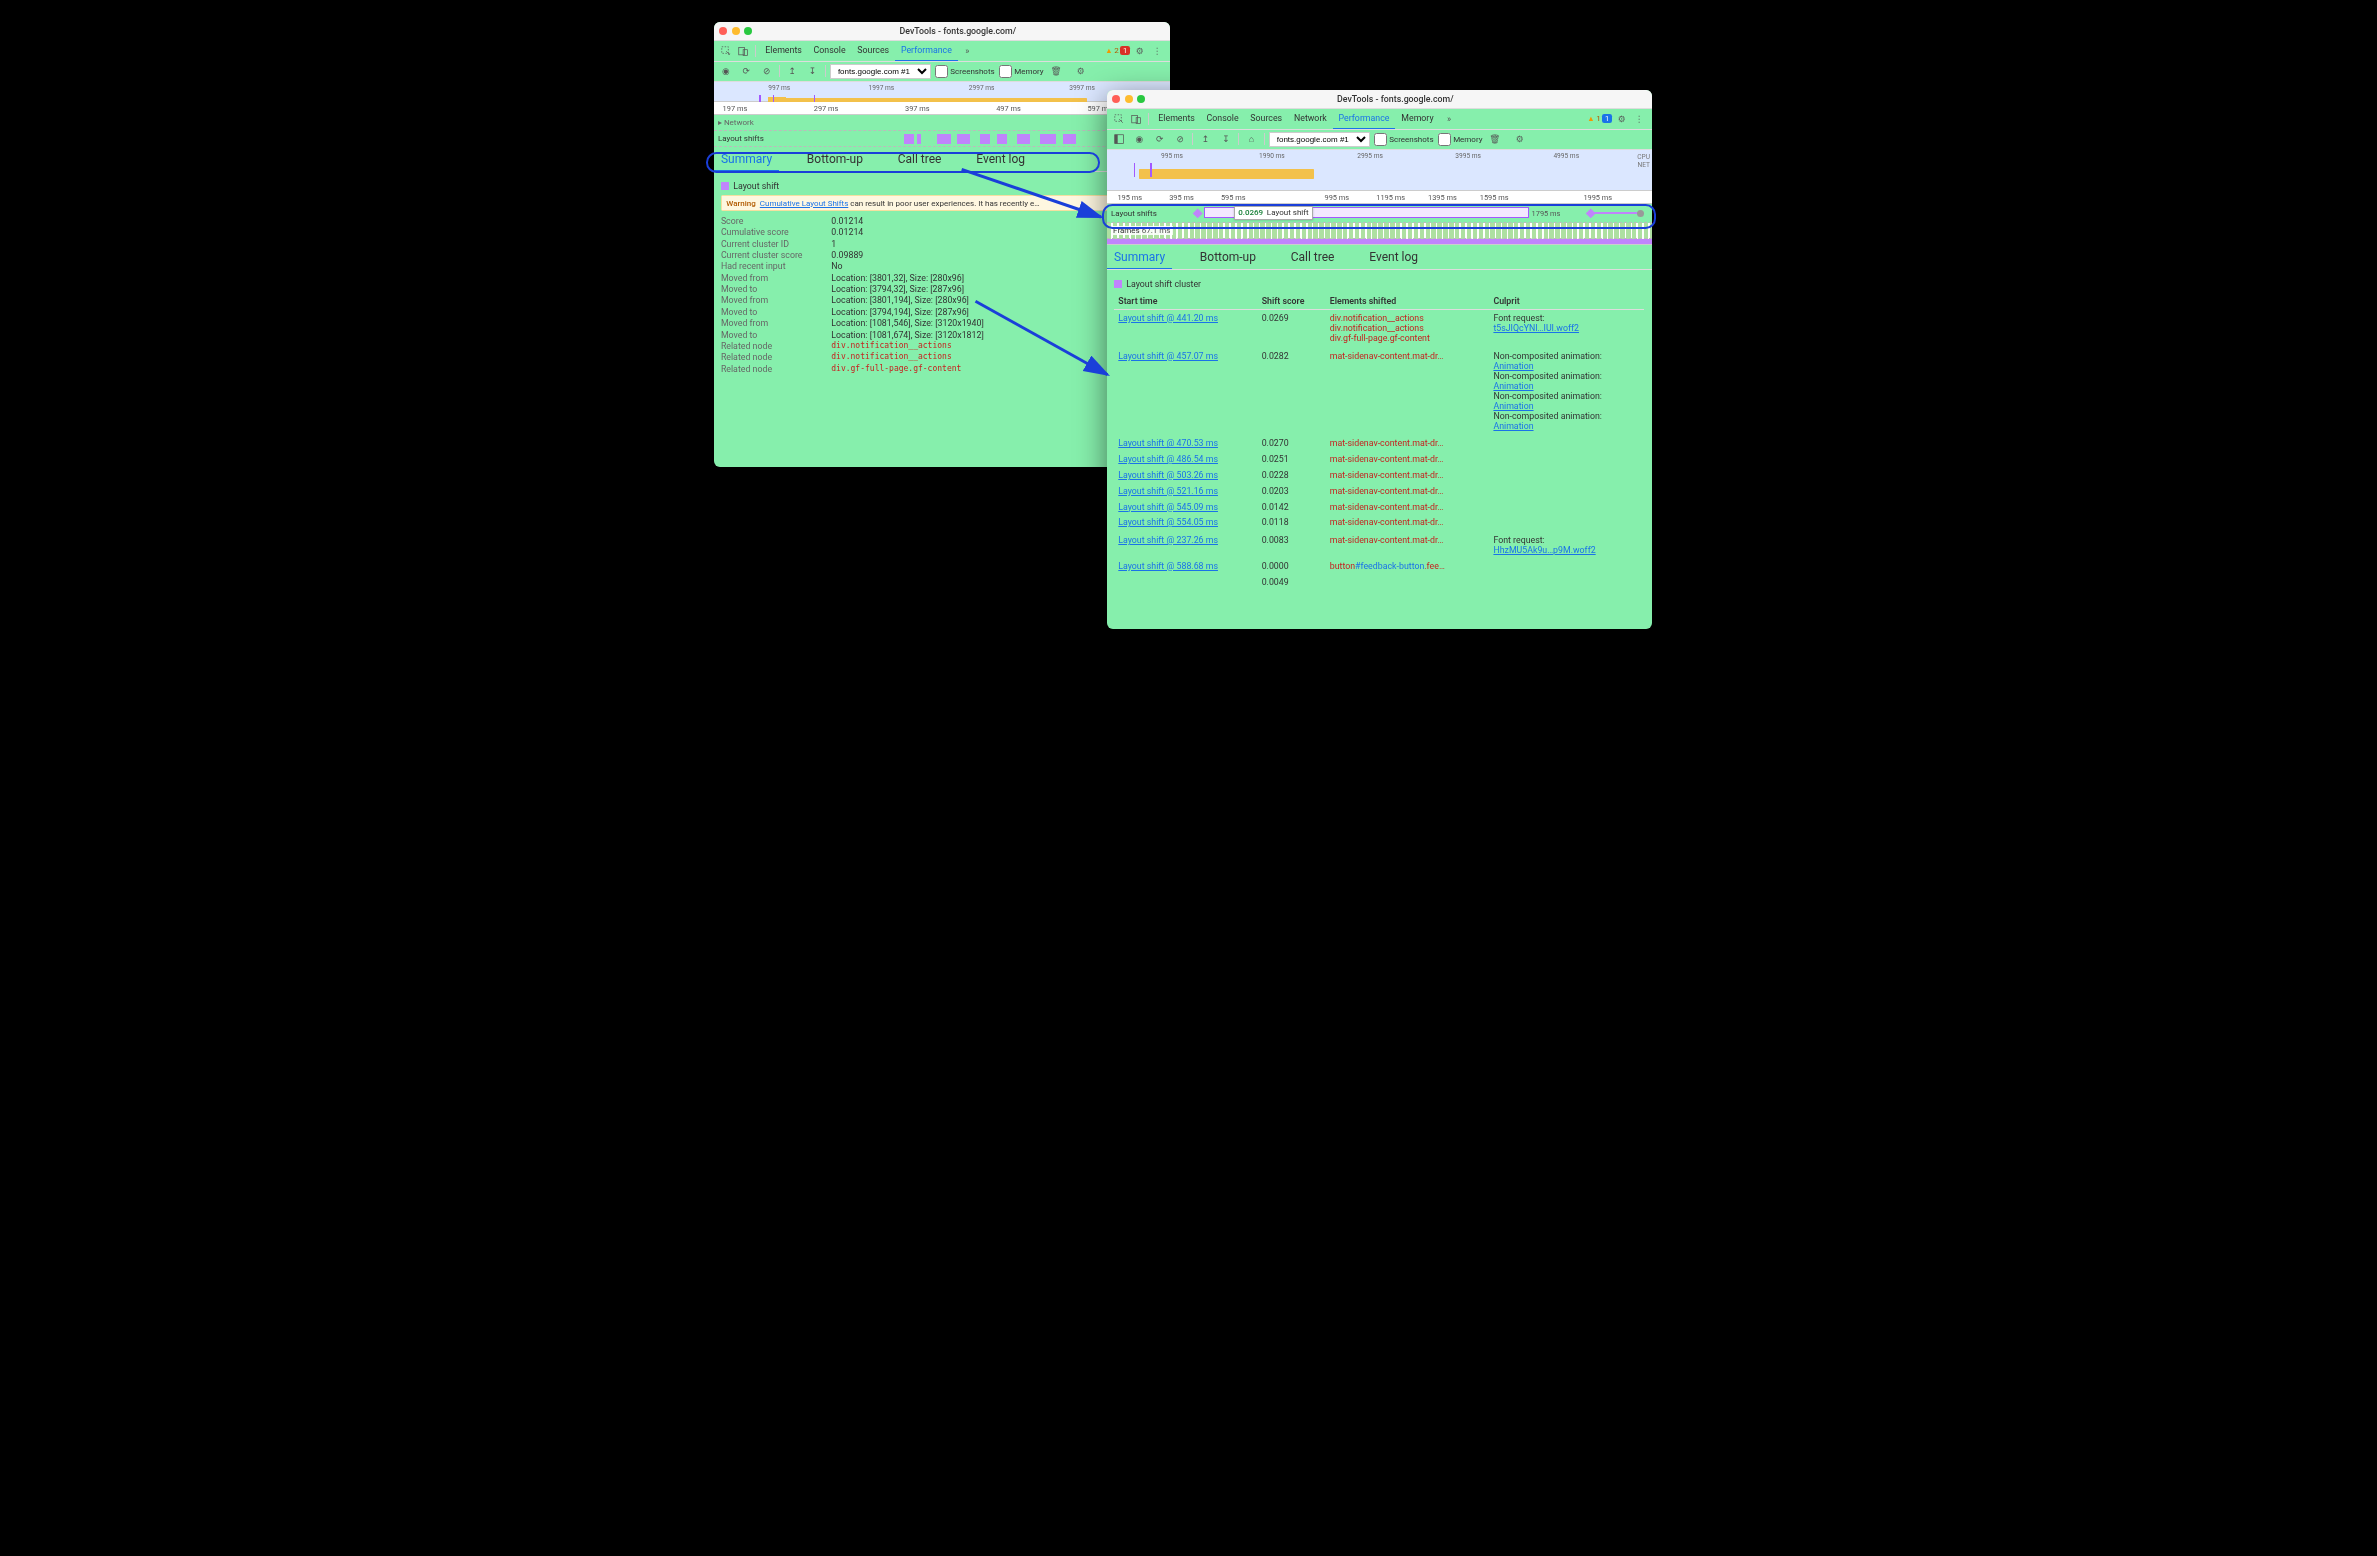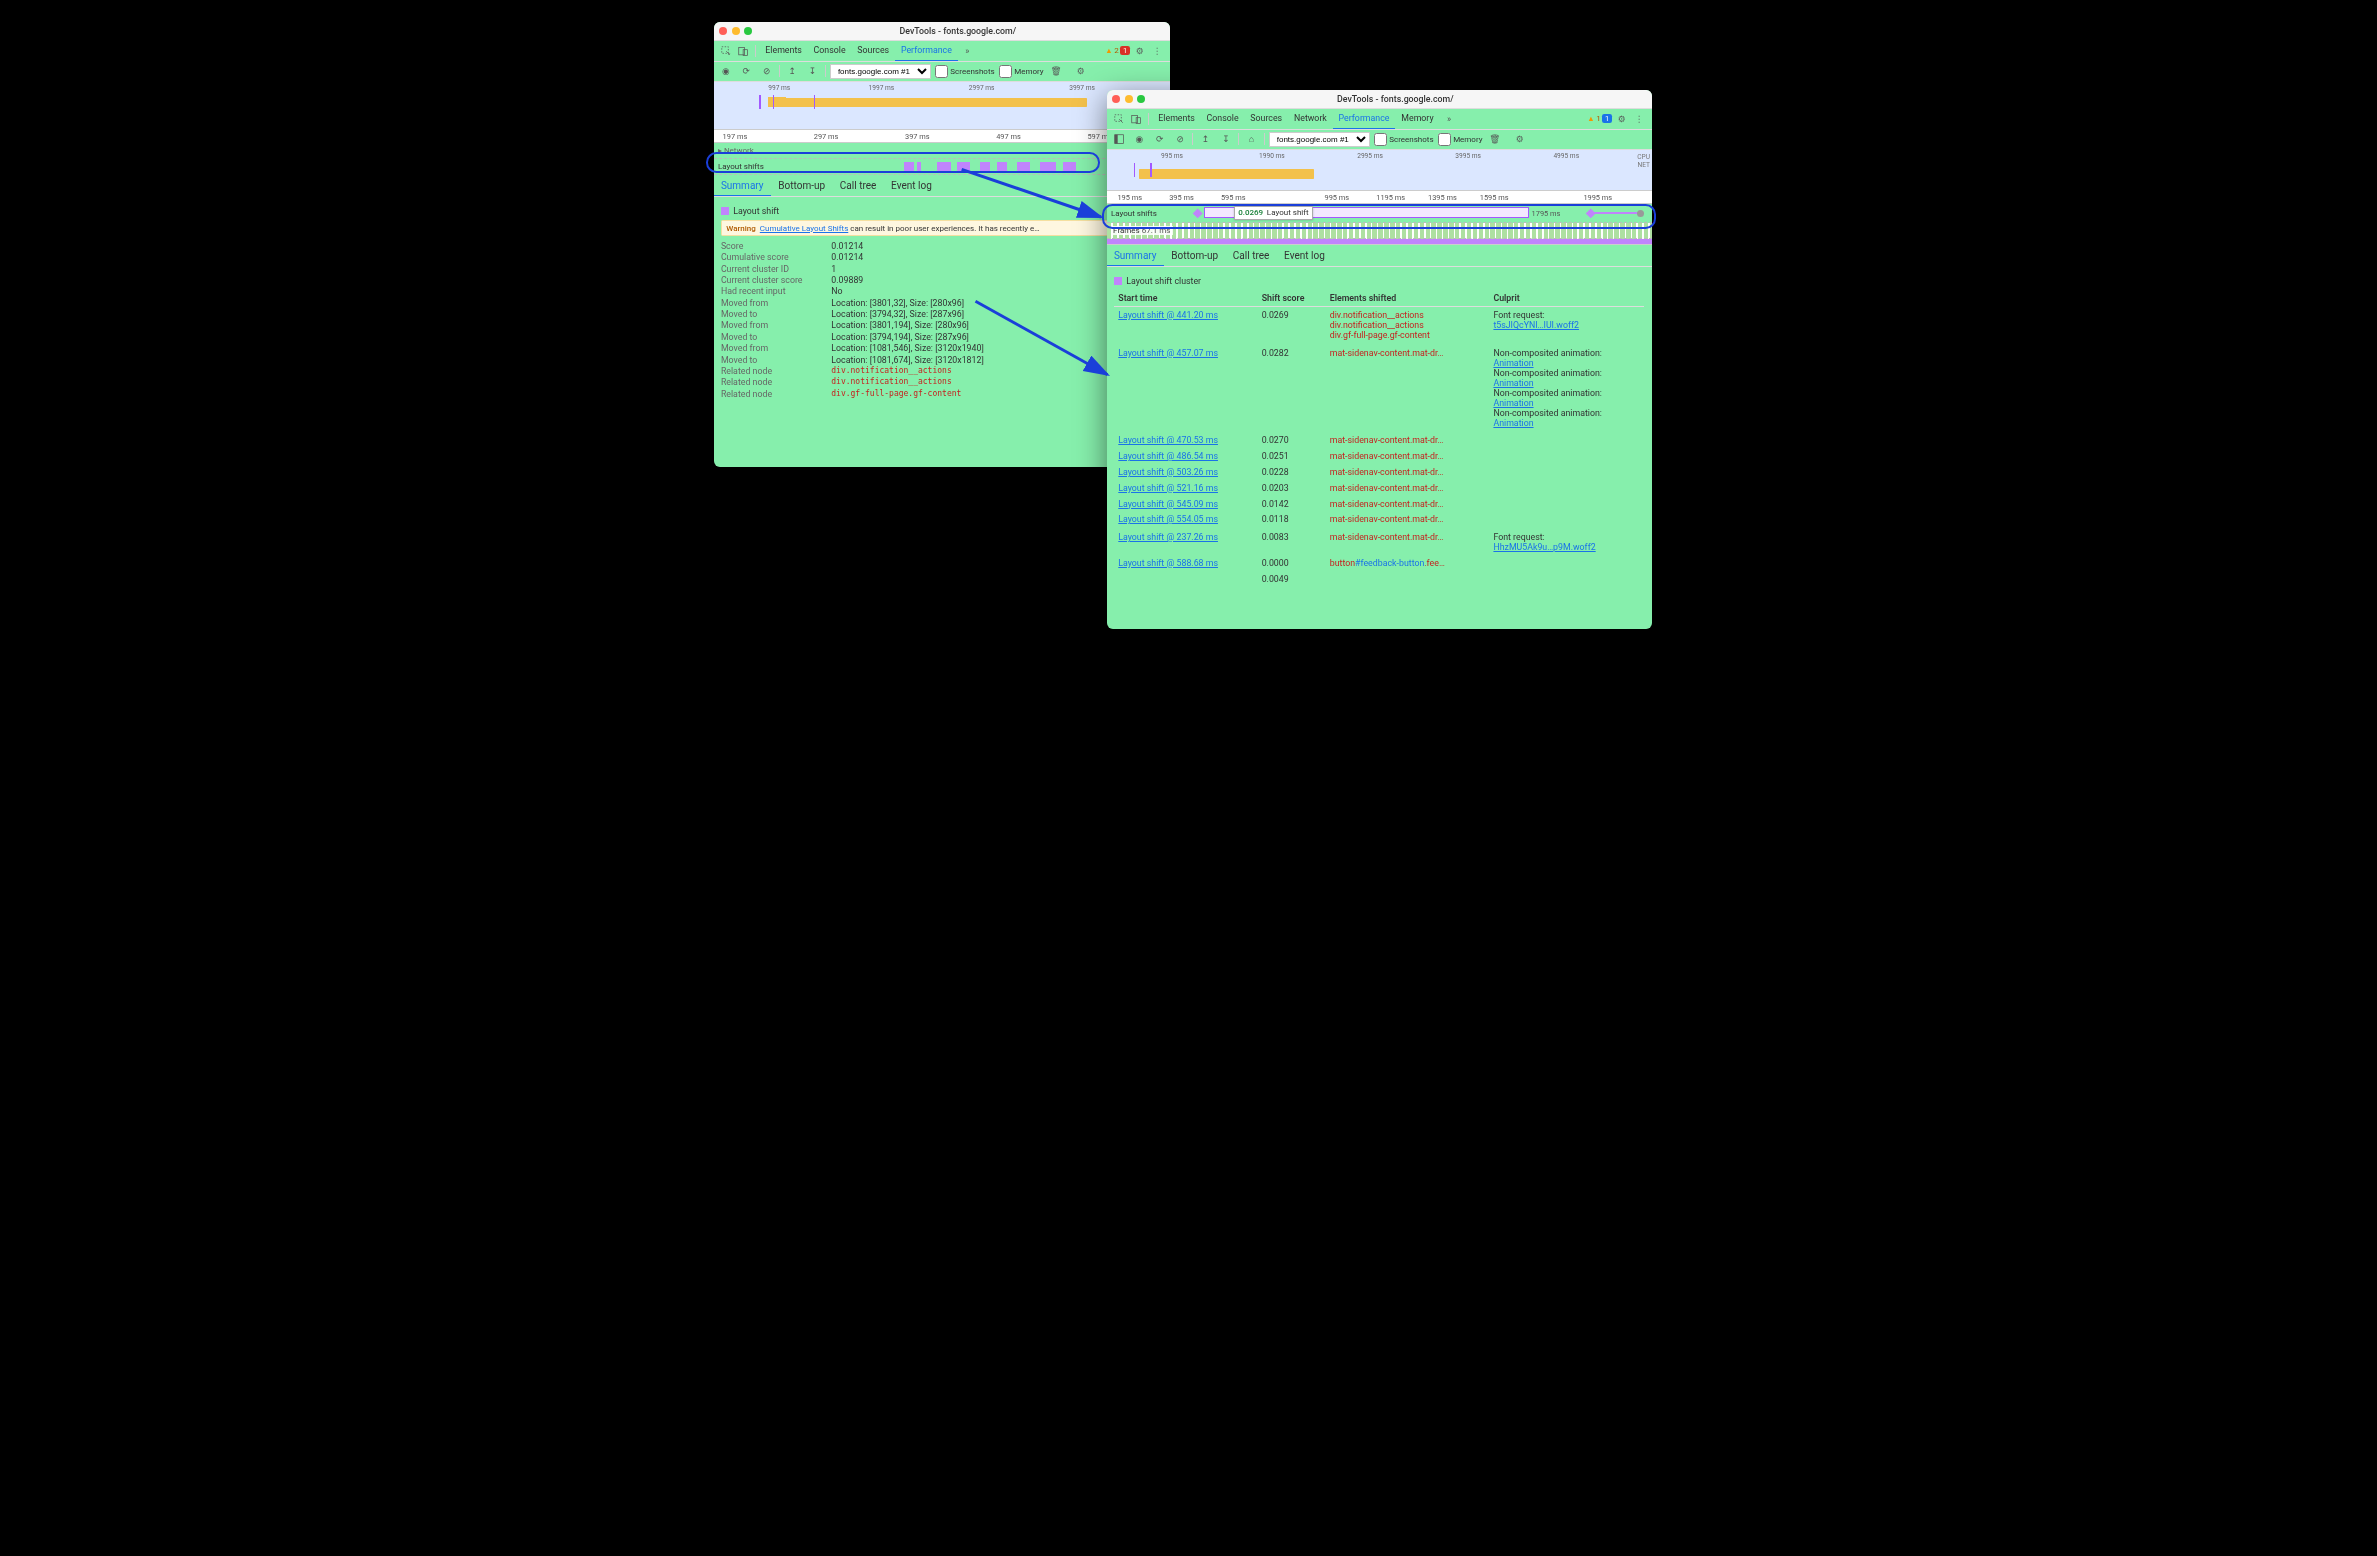--- a/index.html
+++ b/index.html
@@ -21,40 +21,40 @@
 .tab { padding: 4.4px 5.9px; color: #333; cursor: pointer; }
 .tab.active { color: #1a73e8; border-bottom: 1.5px solid #1a73e8; }
 .badge-warn { color: #b05a00; font-size: 8px; display:inline-flex; align-items:center; gap:1.5px;}
 .badge-err { color: #fff; background: #d93025; border-radius:2.2px; padding:0 2.9px; font-size: 7.4px; }
 .badge-blue { color: #fff; background: #1a73e8; border-radius:2.2px; padding:0 2.9px; font-size: 7.4px; }
 .warn-tri::before { content: "▲"; color: #f29900; font-size:7.4px; }
 .secondbar { display:flex; align-items:center; height: 20.6px; border-bottom:0.7px solid #ddd; padding:0 4.4px; gap:4.4px; font-size:8.8px; }
 .secondbar select { font-size:8px; border:0.7px solid #ccc; padding:0.7px 2.9px; background:#fff; }
 .checkbox { display:inline-flex; align-items:center; gap:2.2px; font-size:8px; color:#333; }
 .checkbox input { margin:0; }
-.overview { height: 48px; background: linear-gradient(#dbe7ff,#dbe7ff); border-bottom:0.7px solid #ccc; position:relative; }
+.overview { height: 20px; background: linear-gradient(#dbe7ff,#dbe7ff); border-bottom:0.7px solid #ccc; position:relative; }
 .ov-content { position:absolute; inset:0; }
 .ov-flame { position:absolute; left:15%; right:18%; top:16px; height:8.8px; background:#f3c14b; border-radius:0.7px; }
 .ov-flame2 { position:absolute; left:12%; width:4%; top:14.7px; height:10.3px; background:#f3c14b; }
 .ov-spike { position:absolute; width:1.5px; background:#a259ff; top:13.2px; height:13.2px; }
 .ov-spikes .ov-spike:nth-child(1){left:10%;}
 .ov-spikes .ov-spike:nth-child(2){left:13%;}
 .ov-spikes .ov-spike:nth-child(3){left:22%;}
 .ov-ticks { position:absolute; top:1.5px; left:0; right:0; height:7.4px; font-size:6.6px; color:#666; }
 .ov-ticks span { position:absolute; }
 .ov-side { position:absolute; right:1.5px; top:2.9px; font-size:6.6px; color:#777; line-height:8px; text-align:right;}
 .ruler { height:13.2px; border-bottom:0.7px solid #ccc; position:relative; font-size:7.4px; color:#555; background:#fff; }
 .ruler span { position:absolute; top:1.5px; }
 .netrow, .lsrow, .framerow { height: 16px; border-bottom: 0.7px dashed #bbb; position: relative; font-size: 8px; display:flex; align-items:center; padding-left:4.4px; }
 .lsrow .blocks { position:absolute; left:118px; right:7.4px; top:2.2px; height:10.3px; }
 .lsrow .blk { position:absolute; top:0; height:10.3px; background:#c084fc; }
 .framerow { background: repeating-linear-gradient(90deg,#aee0a1 0,#aee0a1 4.4px,#fff 4.4px,#fff 5.9px); color:#333; }
 .highlight-box { position:absolute; border:2.2px solid #1a3fd9; border-radius:10.3px; pointer-events:none; }
 .arrow { position:absolute; pointer-events:none; }
-.tabsbar { display:flex; border-bottom:0.7px solid #ddd; font-size:10px; }
+.tabsbar { display:flex; border-bottom:0.7px solid #ddd; font-size:12px;gap:20px; }
 .tabsbar .tab { padding:4.4px 7.4px; }
 .detail { padding:5.9px 7.4px; font-size:8.8px; overflow:auto; }
 .sect-title { display:flex; align-items:center; gap:4.4px; margin:2.9px 0 4.4px; font-weight:400; color:#333; }
 .sect-swatch { width:8px; height:8px; background:#c084fc; }
 .warnrow { background:#fef7e0; border:0.7px solid #f5e0a0; padding:2.2px 4.4px; font-size:8px; margin-bottom:4.4px; border-radius:1.5px; }
 .warnrow .lbl { color:#b05a00; font-weight:500; }
 .kv { display:flex; gap:7.4px; font-size:8.8px; padding:0.7px 0; }
 .kv .k { color:#666; min-width:103px; }
 .kv .v { color:#333; }
 .rel-node { color:#c5221f; font-family: Menlo, monospace; font-size:8px; }

